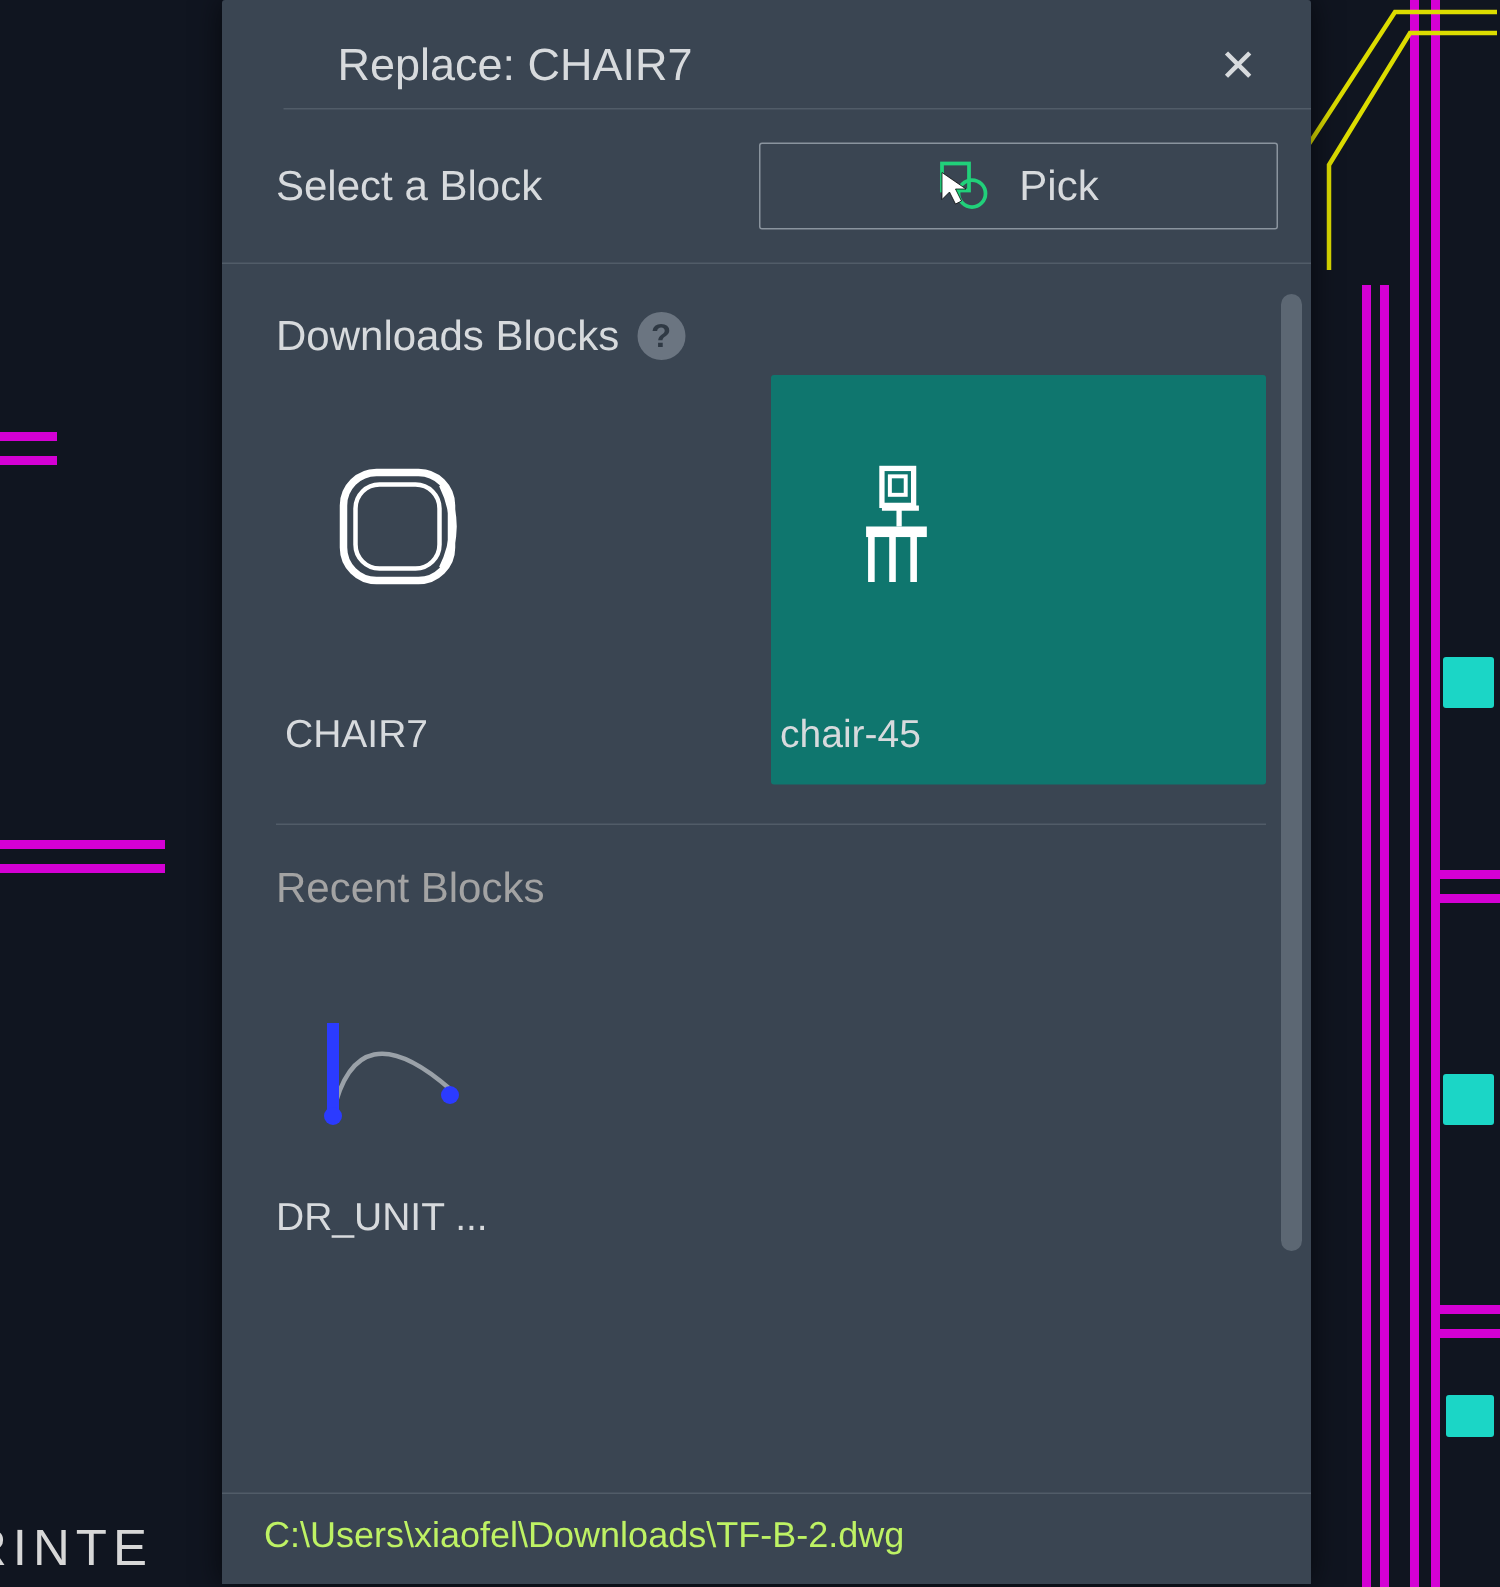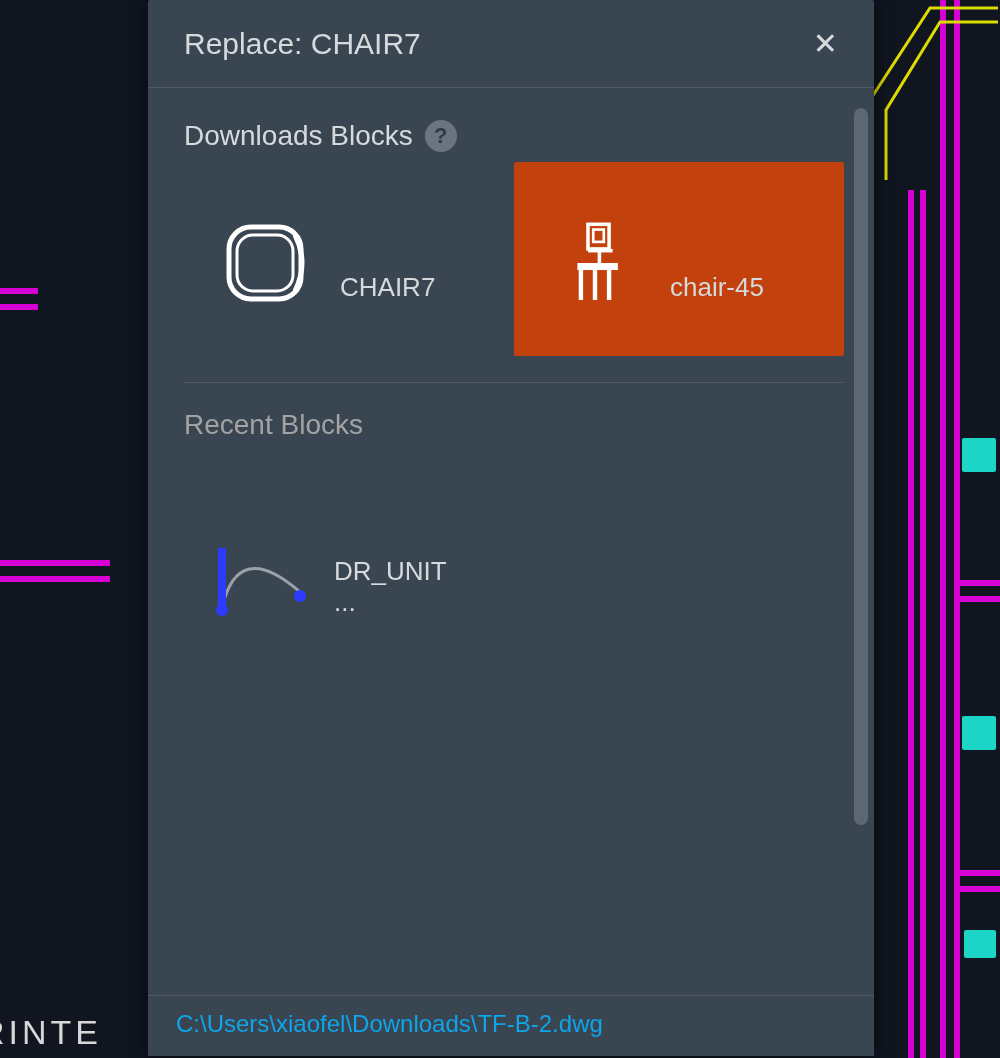--- a/index.html
+++ b/index.html
@@ -15,22 +15,23 @@
   
   .panel {
     position:absolute; left:148px; top:0; width:726px; height:1056px;
     background:#3a4552; box-shadow:0 0 20px rgba(0,0,0,.6);
     display:flex; flex-direction:column;
     border-top-left-radius:2px; border-top-right-radius:2px;
   }
 
   .panel-header {
     display:flex; align-items:center; justify-content:space-between;
-    padding:22px 28px 22px 36px;
+    padding:22px 28px 6px 36px;
     border-bottom:1px solid #515c68;
+    margin-left:41px;
   }
   .panel-title { font-size:30px; color:#d7dadd; font-weight:400; }
   .close-x { font-size:30px; color:#d7dadd; cursor:pointer; padding:4px 8px; }
 
   .panel-row {
     display:flex; align-items:center; justify-content:space-between;
     padding:22px 22px 22px 36px;
     border-bottom:1px solid #515c68;
   }
   .row-label { font-size:28px; color:#d7dadd; }
@@ -64,43 +65,43 @@
     width:32px; height:32px; border-radius:50%;
     background:#6b7581; color:#2f3944; font-size:22px; font-weight:700;
     cursor:pointer;
   }
 
   .cards-row {
     display:flex; gap:0; margin-top:4px; padding-bottom:26px;
     border-bottom:1px solid #515c68;
   }
   .card {
-    flex:1; display:flex; align-items:center; justify-content:flex-start;
+    flex:1; display:flex; flex-direction:column; align-items:flex-start; justify-content:flex-start;
     padding:26px 6px 18px 6px; cursor:pointer;
     border-radius:2px;
   }
-  .card.selected { background:#c2410c; }
+  .card.selected { background:#0f766e; }
   .card .thumb {
     width:150px; height:150px; display:flex; align-items:center; justify-content:center;
   }
   .card .label { margin-top:48px; font-size:26px; color:#d7dadd; text-align:center; }
 
   .recent-head { margin-top:26px; font-size:28px; color:#a3a3a3; }
   .recent-card {
     width:212px; height:210px; margin-top:14px;
-    display:flex; flex-direction:row; align-items:center;
+    display:flex; flex-direction:column; 
     padding-top:24px; cursor:pointer;
   }
   .recent-card .thumb { width:150px; height:120px; display:flex; align-items:center; justify-content:center; }
   .recent-card .label { margin-top:30px; font-size:26px; color:#d7dadd; }
 
   .panel-footer {
     border-top:1px solid #515c68;
     padding:14px 36px 18px 28px;
-    font-size:24px; color:#0ea5e9;
+    font-size:24px; color:#bef264;
     white-space:nowrap; overflow:hidden; text-overflow:ellipsis;
   }
 
   svg { display:block; }
 </style>
 </head>
 <body>
 
 <div class="canvas">
 
@@ -133,20 +134,37 @@
   <span class="bottomtxt">RINTE</span>
 </div>
 
 <div class="panel">
 
   <div class="panel-header">
     <span class="panel-title">Replace: CHAIR7</span>
     <span class="close-x">✕</span>
   </div>
 
+  <div class="panel-row">
+    <span class="row-label">Select a Block</span>
+    <button class="pick-btn">
+      <span class="pick-glyph">
+        <svg viewBox="0 0 34 34">
+          <rect x="2" y="2" width="18" height="18" fill="none" stroke="#21d07a" stroke-width="2.5"></rect>
+          <circle cx="22" cy="22" r="9" fill="none" stroke="#21d07a" stroke-width="2.5"></circle>
+        </svg>
+        <span style="position:absolute; left:0; top:6px;">
+          <svg width="20" height="24" viewBox="0 0 20 24">
+            <polygon points="2,2 2,20 7,15 11,23 15,21 11,13 18,13" fill="#ffffff" stroke="#000" stroke-width="0.5"></polygon>
+          </svg>
+        </span>
+      </span>
+      <span>Pick</span>
+    </button>
+  </div>
 
   <div class="panel-body">
 
     <div class="scrollbar-track">
       <div class="scrollbar-thumb"></div>
     </div>
 
     <div class="section-head">
       <span>Downloads Blocks</span>
       <span class="help-icon">?</span>

